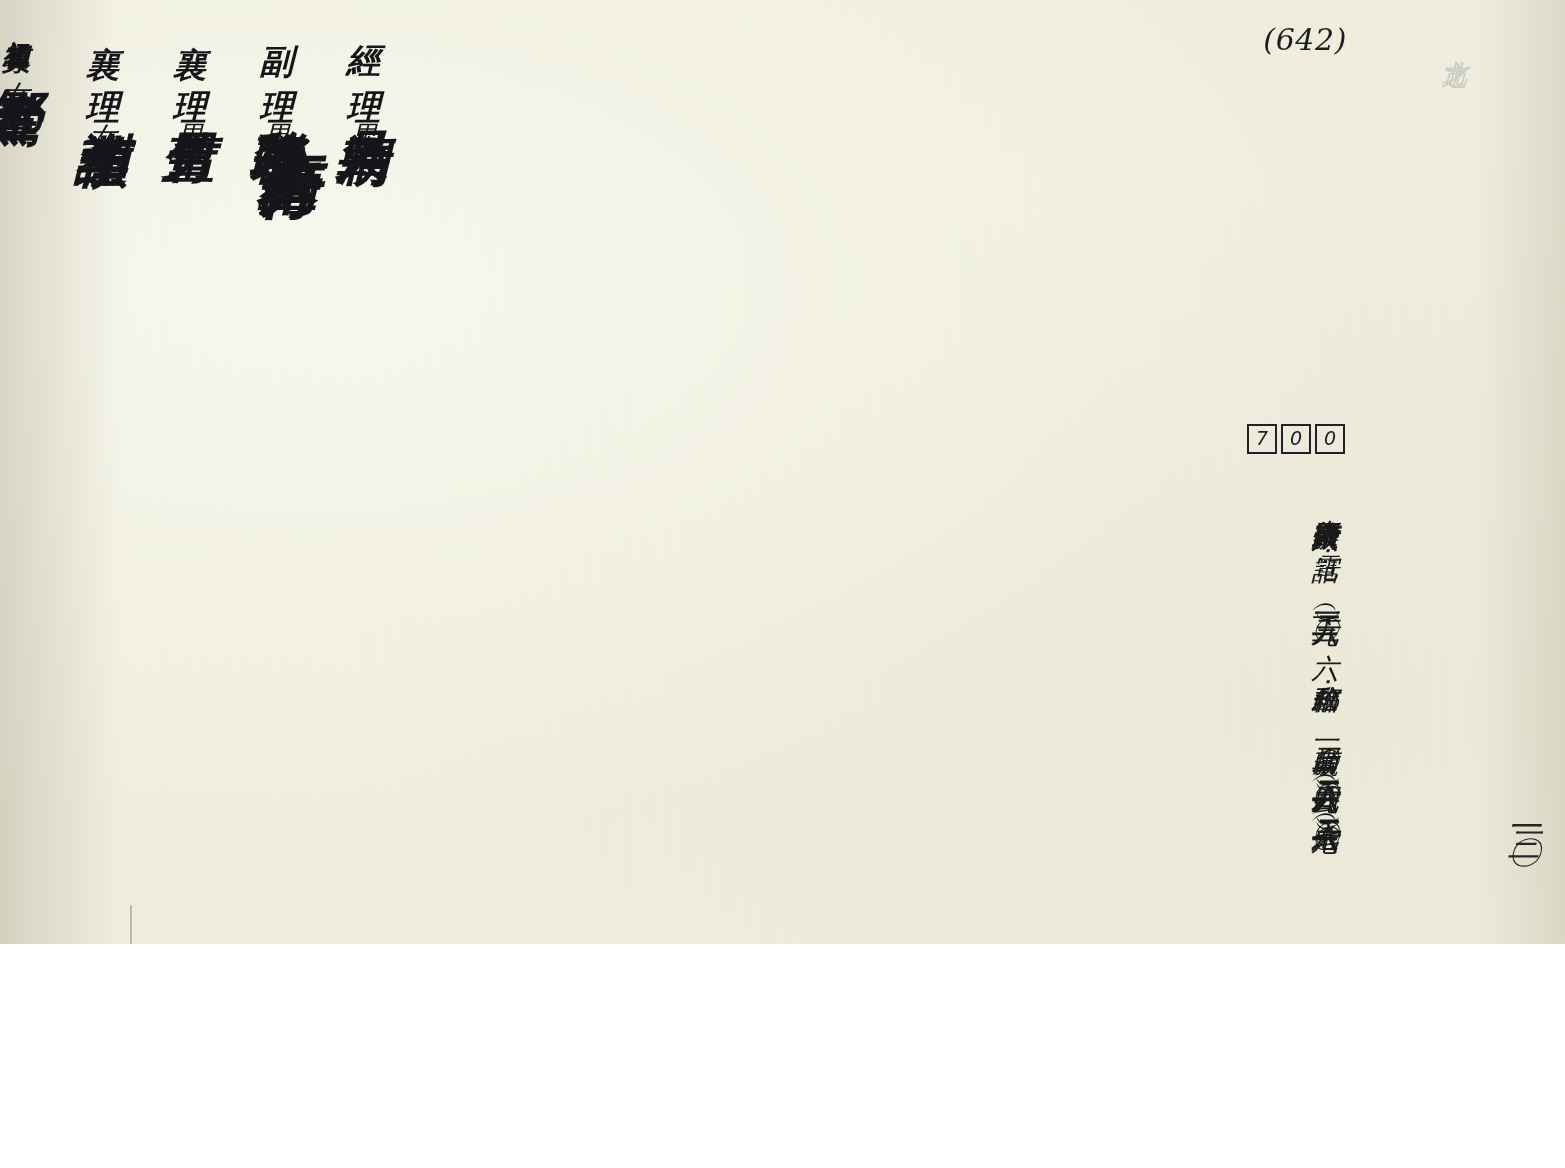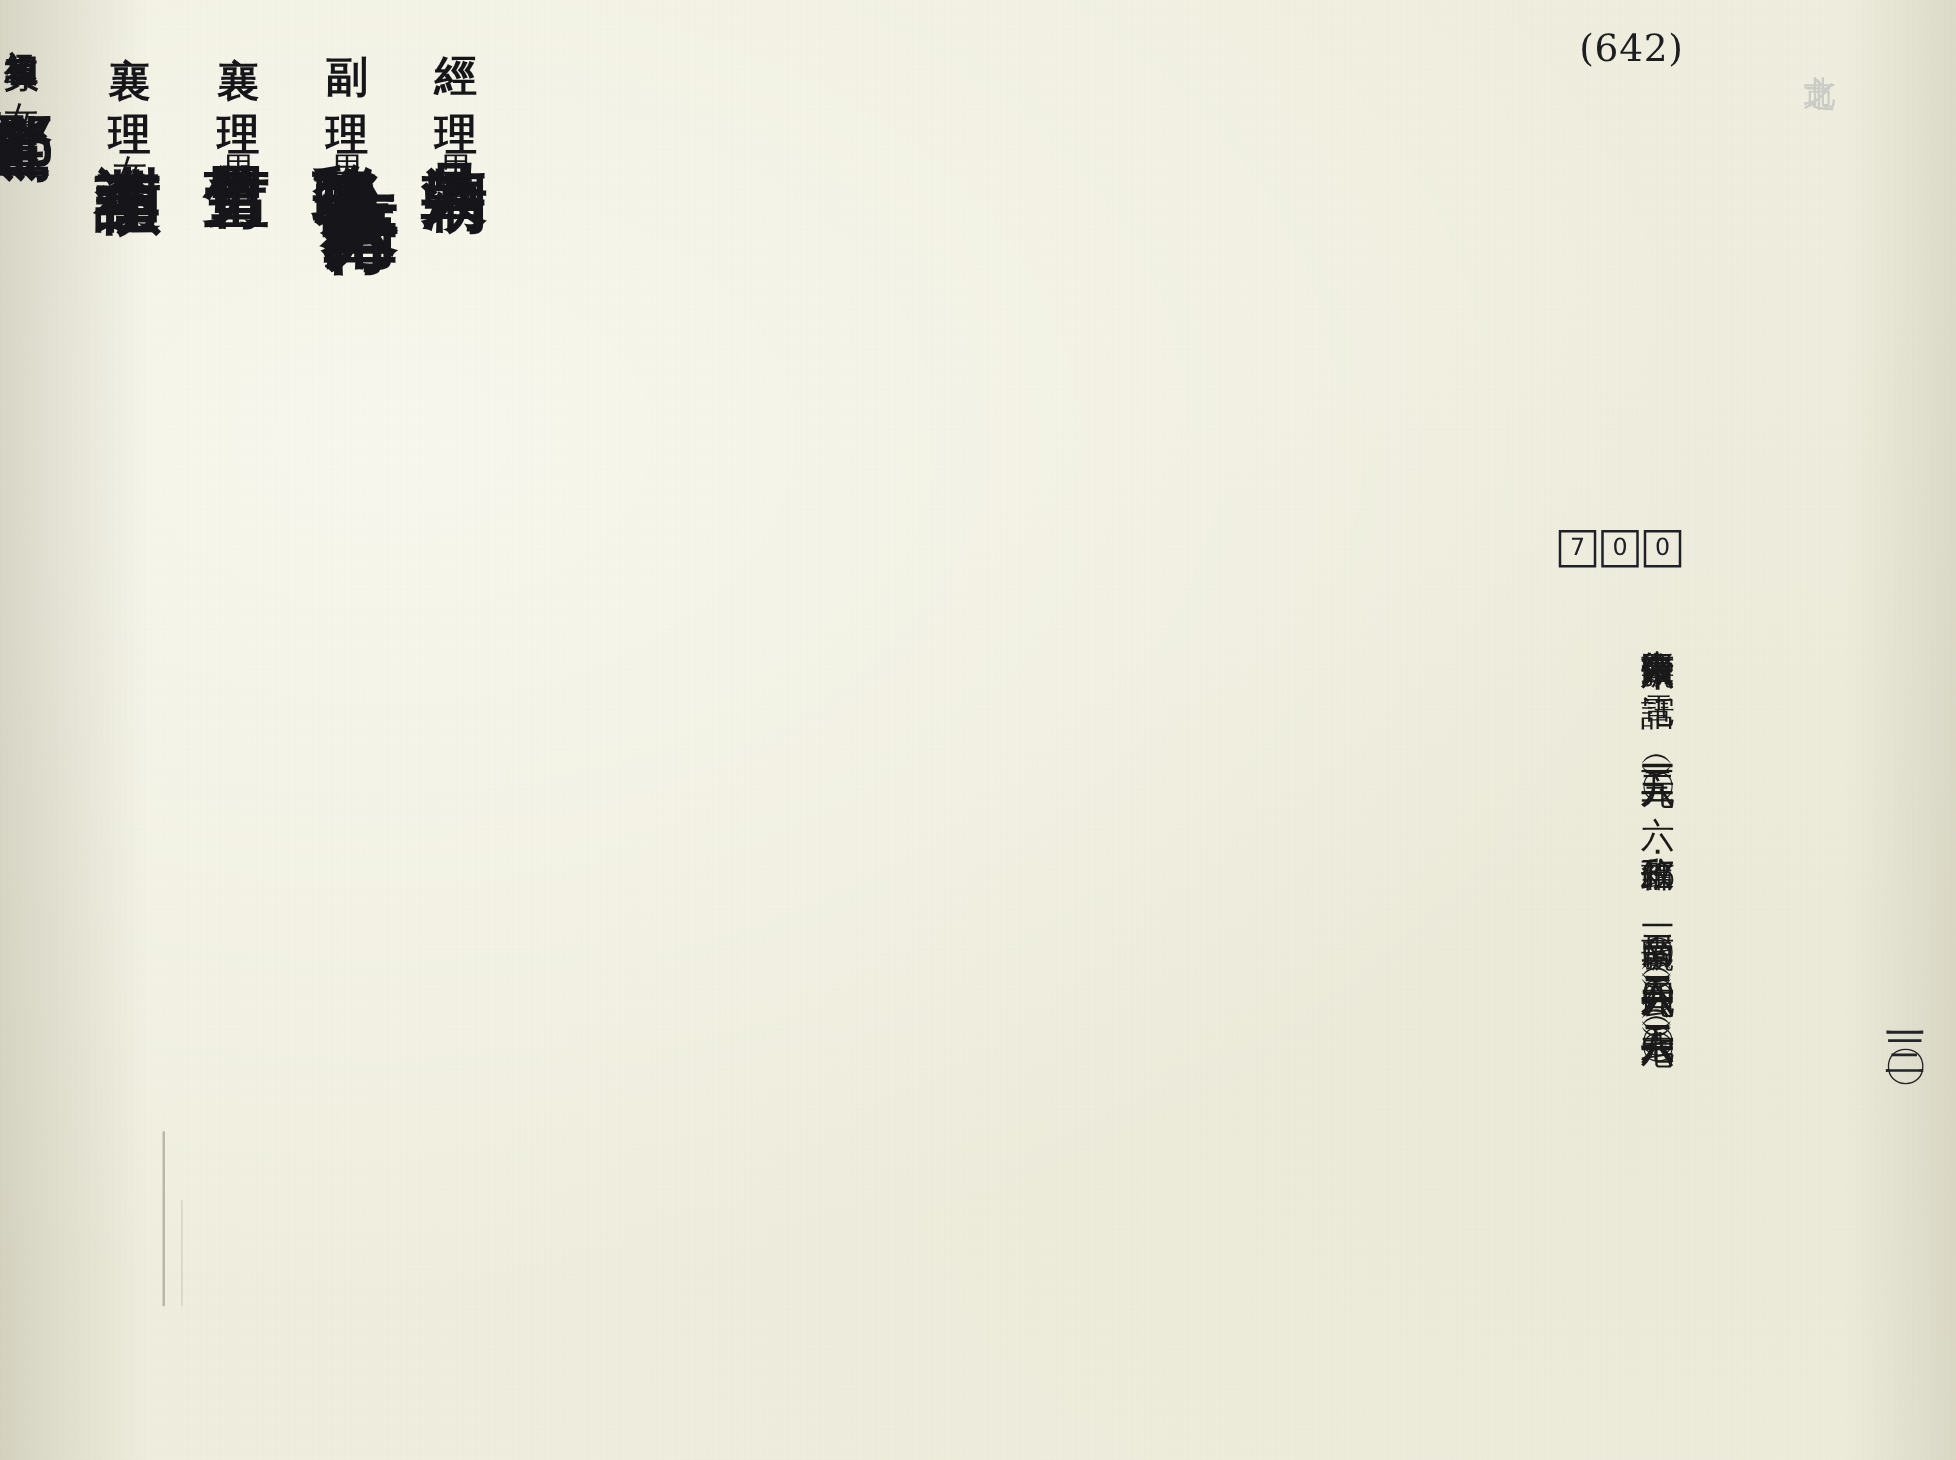--- a/index.html
+++ b/index.html
@@ -4,28 +4,29 @@
 <title>東臺南分行</title>
 <style>
   html, body {
     margin: 0;
     padding: 0;
     background: #ffffff;
   }
   #page {
     position: relative;
     width: 1565px;
-    height: 1168px;
+    height: 944px;
     background: #efeede;
     background-image:
       radial-gradient(ellipse at 20% 30%, rgba(255,255,250,0.55) 0%, rgba(255,255,250,0) 60%),
       radial-gradient(ellipse at 85% 75%, rgba(232,230,212,0.6) 0%, rgba(232,230,212,0) 55%);
     overflow: hidden;
     font-family: "DejaVu Serif", "Liberation Serif", serif;
     color: #1a1a1a;
+    font-style: italic;
   }
   
   #grain {
     position: absolute;
     inset: 0;
     pointer-events: none;
     opacity: 0.5;
     background-image:
       repeating-linear-gradient(0deg, rgba(0,0,0,0.012) 0px, rgba(0,0,0,0) 2px, rgba(0,0,0,0) 4px),
       repeating-linear-gradient(90deg, rgba(0,0,0,0.012) 0px, rgba(0,0,0,0) 3px, rgba(0,0,0,0) 5px);

